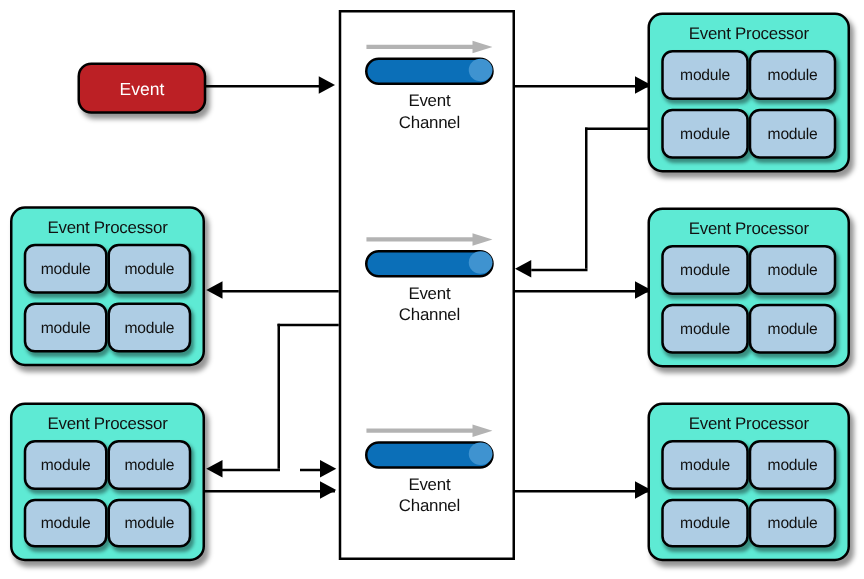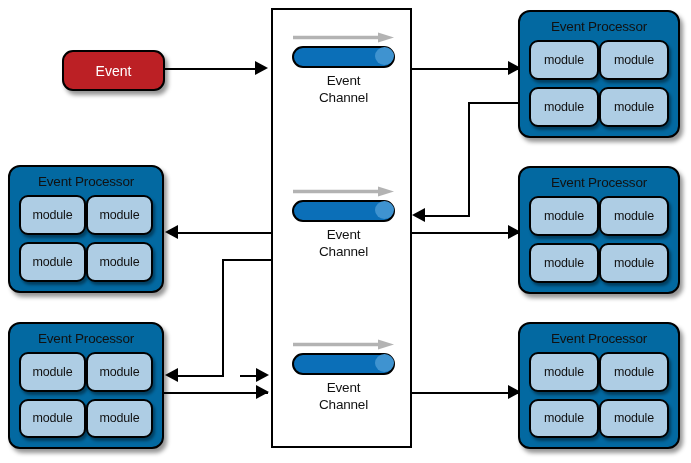--- a/index.html
+++ b/index.html
@@ -1,21 +1,21 @@
 <!DOCTYPE html>
 <html><head>
 <meta charset="utf-8">
 <style>
   html,body{margin:0;padding:0;background:#ffffff;}
   body{width:691px;height:463px;font-family:"Liberation Sans",sans-serif;}
   #stage{position:relative;width:691px;height:463px;overflow:hidden;background:#fff;}
 
   .proc{
     position:absolute;
-    background:#0369a1;
+    background:#5eead4;
     border:2.5px solid #000;
     border-radius:12px;
     box-sizing:border-box;
     box-shadow:3px 4px 4px rgba(0,0,0,0.42);
     z-index:4;
   }
   .proc-title{
     position:absolute;left:0;right:0;top:7px;
     text-align:center;
     font-size:13.5px;

